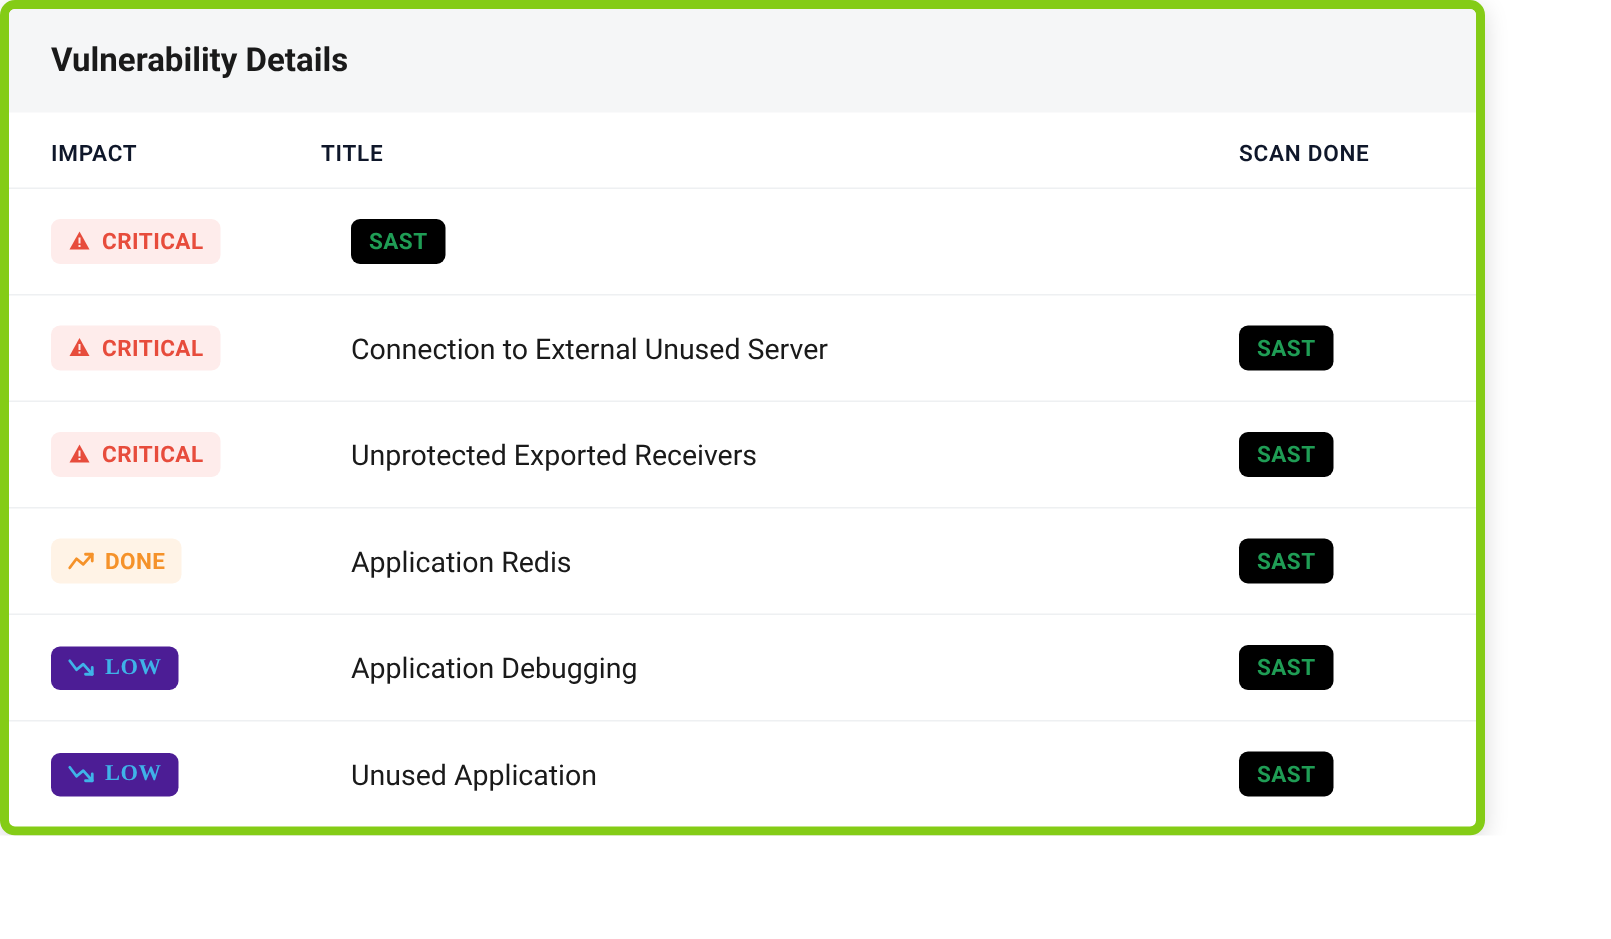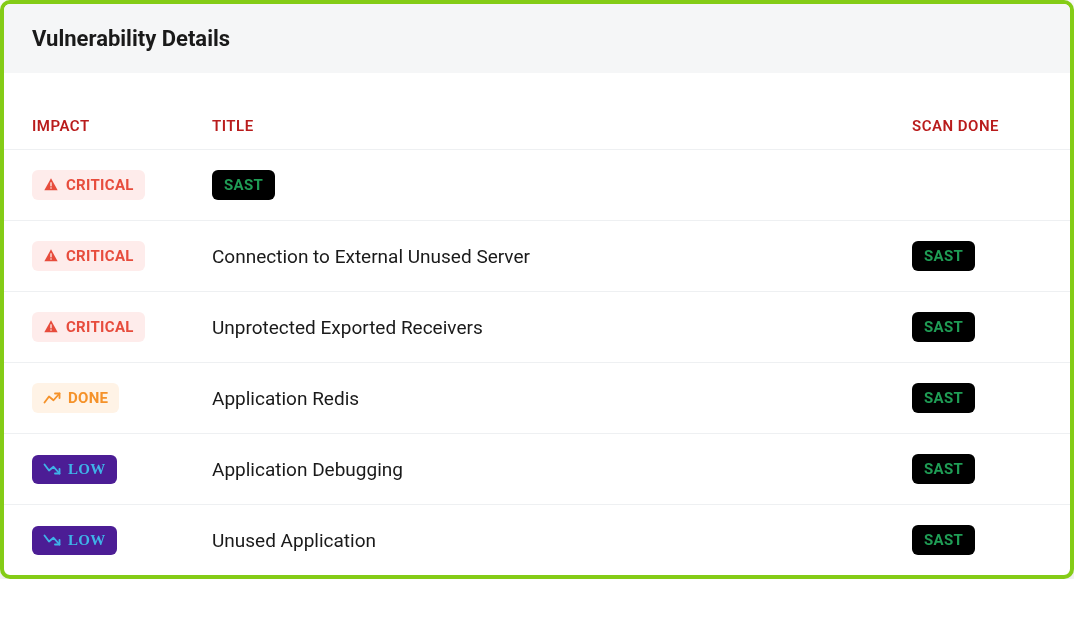--- a/index.html
+++ b/index.html
@@ -6,26 +6,26 @@
       margin: 0;
       padding: 0;
       box-sizing: border-box;
     }
     body {
       font-family: -apple-system, BlinkMacSystemFont, "Segoe UI", Roboto, "Helvetica Neue", Arial, sans-serif;
       background: #fff;
       padding: 0;
     }
     .panel {
-      width: 1074px;
+      width: 990px;
       background: #fff;
       border-radius: 10px;
       box-shadow: 0 4px 16px rgba(0,0,0,0.15);
       overflow: hidden;
-      border: 4px solid #84cc16;
+      border: 6px solid #84cc16;
     }
     .panel-header {
       background: #f5f6f7;
       padding: 22px 28px;
     }
     .panel-title {
       font-size: 22px;
       font-weight: 700;
       color: #1a1a1a;
     }
@@ -43,30 +43,30 @@
     }
     .col-scan {
       width: 130px;
       flex-shrink: 0;
       display: flex;
       justify-content: flex-start;
     }
     .th {
       font-size: 15px;
       font-weight: 600;
-      color: #b91c1c;
+      color: #0f172a;
       letter-spacing: 0.5px;
       text-transform: uppercase;
-      margin-top: 26px;
     }
     .row {
       display: flex;
       align-items: center;
       padding: 20px 28px;
       border-top: 1px solid #eef0f2;
+      gap: 20px;
     }
     .row-title {
       font-size: 19px;
       color: #1a1a1a;
       font-weight: 400;
     }
     .badge {
       display: inline-flex;
       align-items: center;
       gap: 7px;

